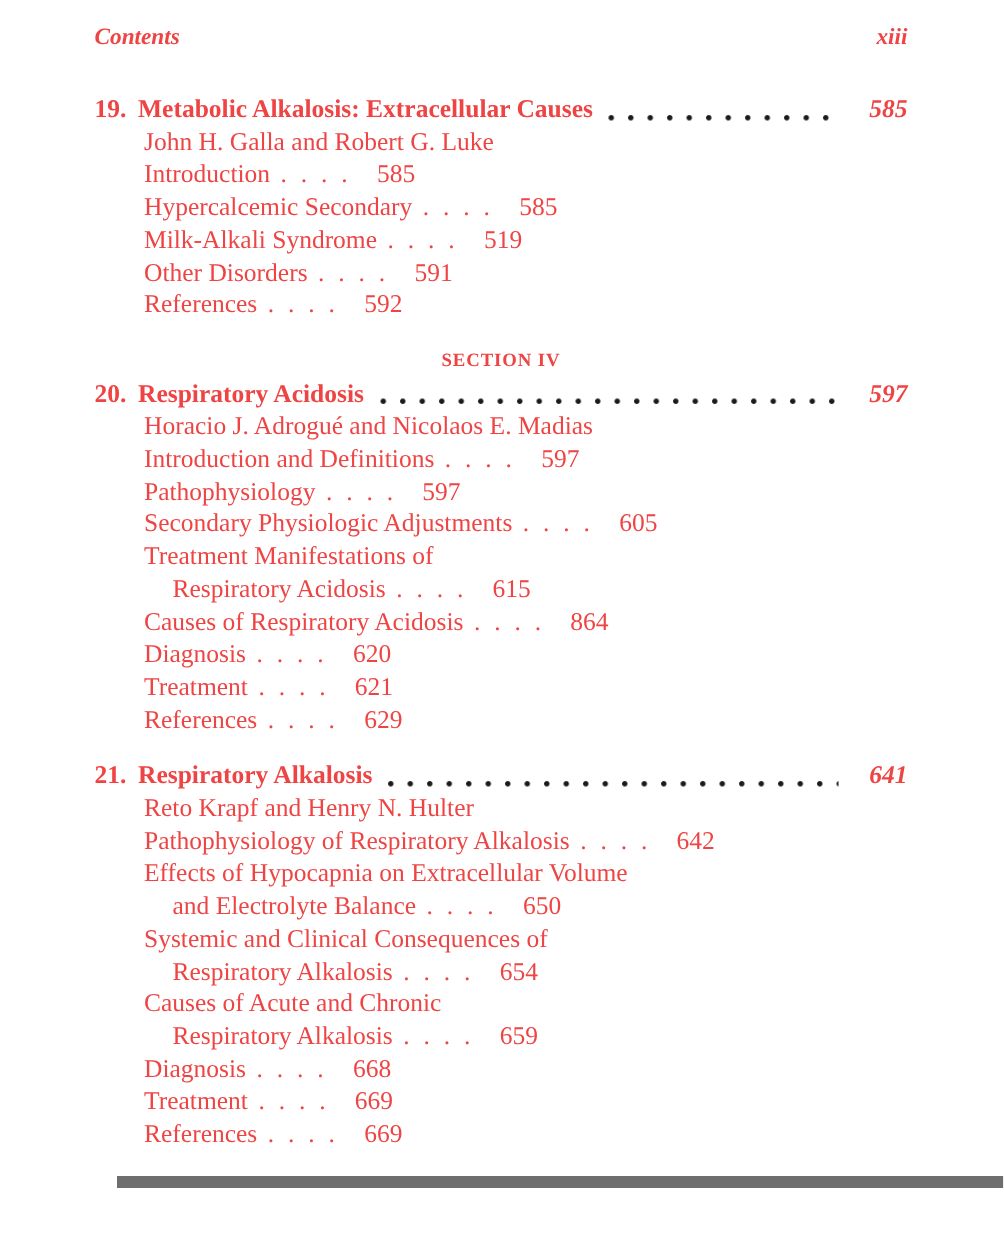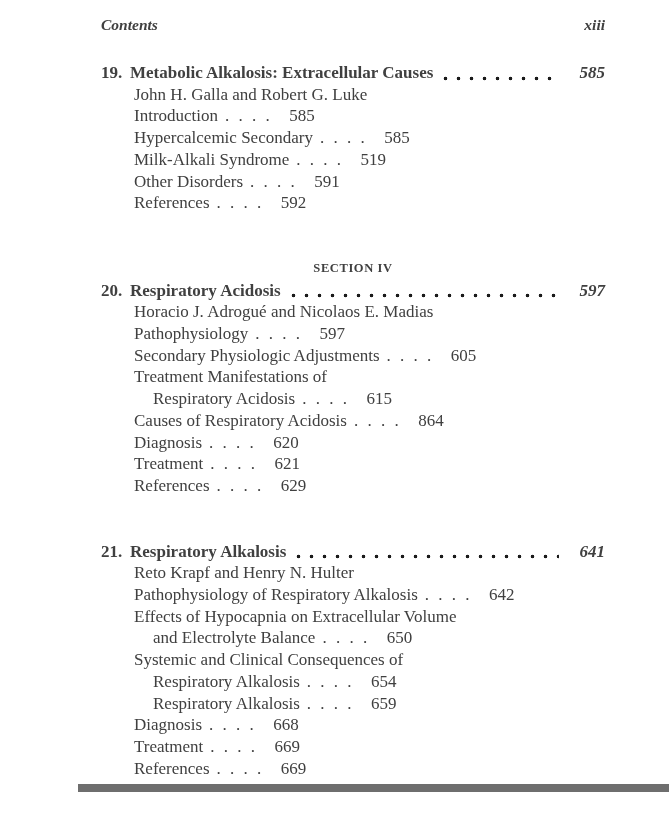--- a/index.html
+++ b/index.html
@@ -1,31 +1,31 @@
 <!DOCTYPE html>
 <html><head>
 <meta charset="utf-8">
 <style>
   html,body{margin:0;padding:0;}
   .page{
     position:relative;
     width:669px;height:793px;
     background:#ffffff;
     font-family:"Liberation Serif","DejaVu Serif",serif;
-    color:#404040;
+    color:#ef4444;
     overflow:hidden;
     box-sizing:border-box;
-    padding:15px 64px 0 101px;
+    padding:15px 64px 0 63px;
   }
   .running-head{
     display:flex;justify-content:space-between;align-items:baseline;
     font-size:15.5px;font-weight:bold;font-style:italic;
     line-height:20px;
   }
-  .chapter{margin-top:44px;font-size:17px;line-height:21.7px;}
+  .chapter{margin-top:16px;font-size:17px;line-height:21.7px;}
   .chapter.first{margin-top:27px;}
   .section-label{
     text-align:center;font-weight:bold;font-size:12.5px;
     letter-spacing:0.6px;line-height:21.7px;
   }
   .ch-head{display:flex;align-items:baseline;font-weight:bold;}
   .ch-num{flex:0 0 29px;}
   .ch-title{white-space:nowrap;}
   .leader{
     flex:1 1 auto;align-self:flex-end;height:5px;
@@ -82,20 +82,23 @@
   <div class="chapter">
     <div class="section-label">SECTION IV</div>
     <div class="ch-head">
       <span class="ch-num">20.</span>
       <span class="ch-title">Respiratory Acidosis</span>
       <span class="leader"></span>
       <span class="ch-page">597</span>
     </div>
     <div class="authors">Horacio J. Adrogué and Nicolaos E. Madias</div>
     <div class="entry">
+      <span>Introduction and Definitions</span><span class="dotrun"></span><span>597</span>
+    </div>
+    <div class="entry">
       <span>Pathophysiology</span><span class="dotrun"></span><span>597</span>
     </div>
     <div class="entry">
       <span>Secondary Physiologic Adjustments</span><span class="dotrun"></span><span>605</span>
     </div>
     <div class="entry">
       <span>Treatment Manifestations of</span>
     </div>
     <div class="entry cont">
       <span>Respiratory Acidosis</span><span class="dotrun"></span><span>615</span>
@@ -130,20 +133,23 @@
     </div>
     <div class="entry cont">
       <span>and Electrolyte Balance</span><span class="dotrun"></span><span>650</span>
     </div>
     <div class="entry">
       <span>Systemic and Clinical Consequences of</span>
     </div>
     <div class="entry cont">
       <span>Respiratory Alkalosis</span><span class="dotrun"></span><span>654</span>
     </div>
+    <div class="entry">
+      <span>Causes of Acute and Chronic</span>
+    </div>
     <div class="entry cont">
       <span>Respiratory Alkalosis</span><span class="dotrun"></span><span>659</span>
     </div>
     <div class="entry">
       <span>Diagnosis</span><span class="dotrun"></span><span>668</span>
     </div>
     <div class="entry">
       <span>Treatment</span><span class="dotrun"></span><span>669</span>
     </div>
     <div class="entry">

